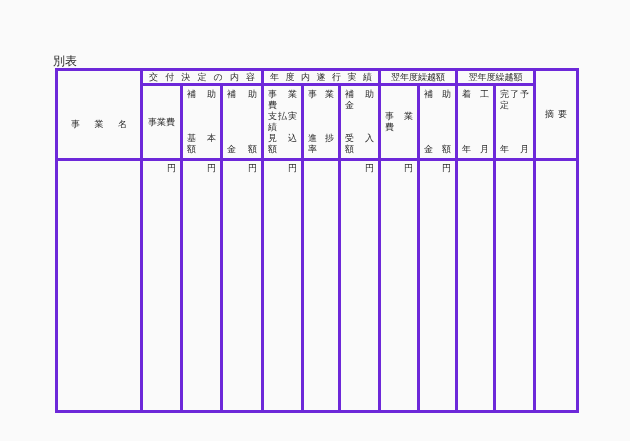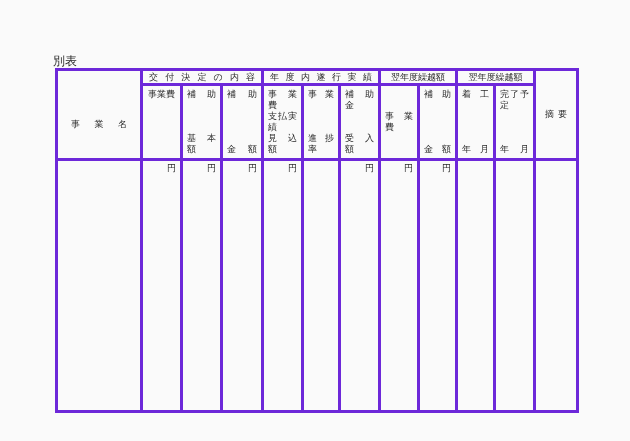--- a/index.html
+++ b/index.html
@@ -36,21 +36,21 @@
 
   .gline { line-height: 12px; }
   .px6  { padding-left: 6px;  padding-right: 6px; }
   .px9  { padding-left: 9px;  padding-right: 9px; }
   .px13 { padding-left: 13px; padding-right: 13px; margin-top: 20px; }
 
   .vfill { height: 100%; box-sizing: border-box;
            display: flex; flex-direction: column; }
   .middle  { justify-content: center; }
   .between { justify-content: space-between; }
-  .end     { justify-content: flex-start; }
+  .end     { justify-content: center; }
   .subpad  { padding: 3px 4px; }
 
   .unit {
     text-align: right;
     padding: 2px 4px 0 0;
     font-size: 9px; line-height: 11px;
   }
 </style>
 </head>
 <body>

